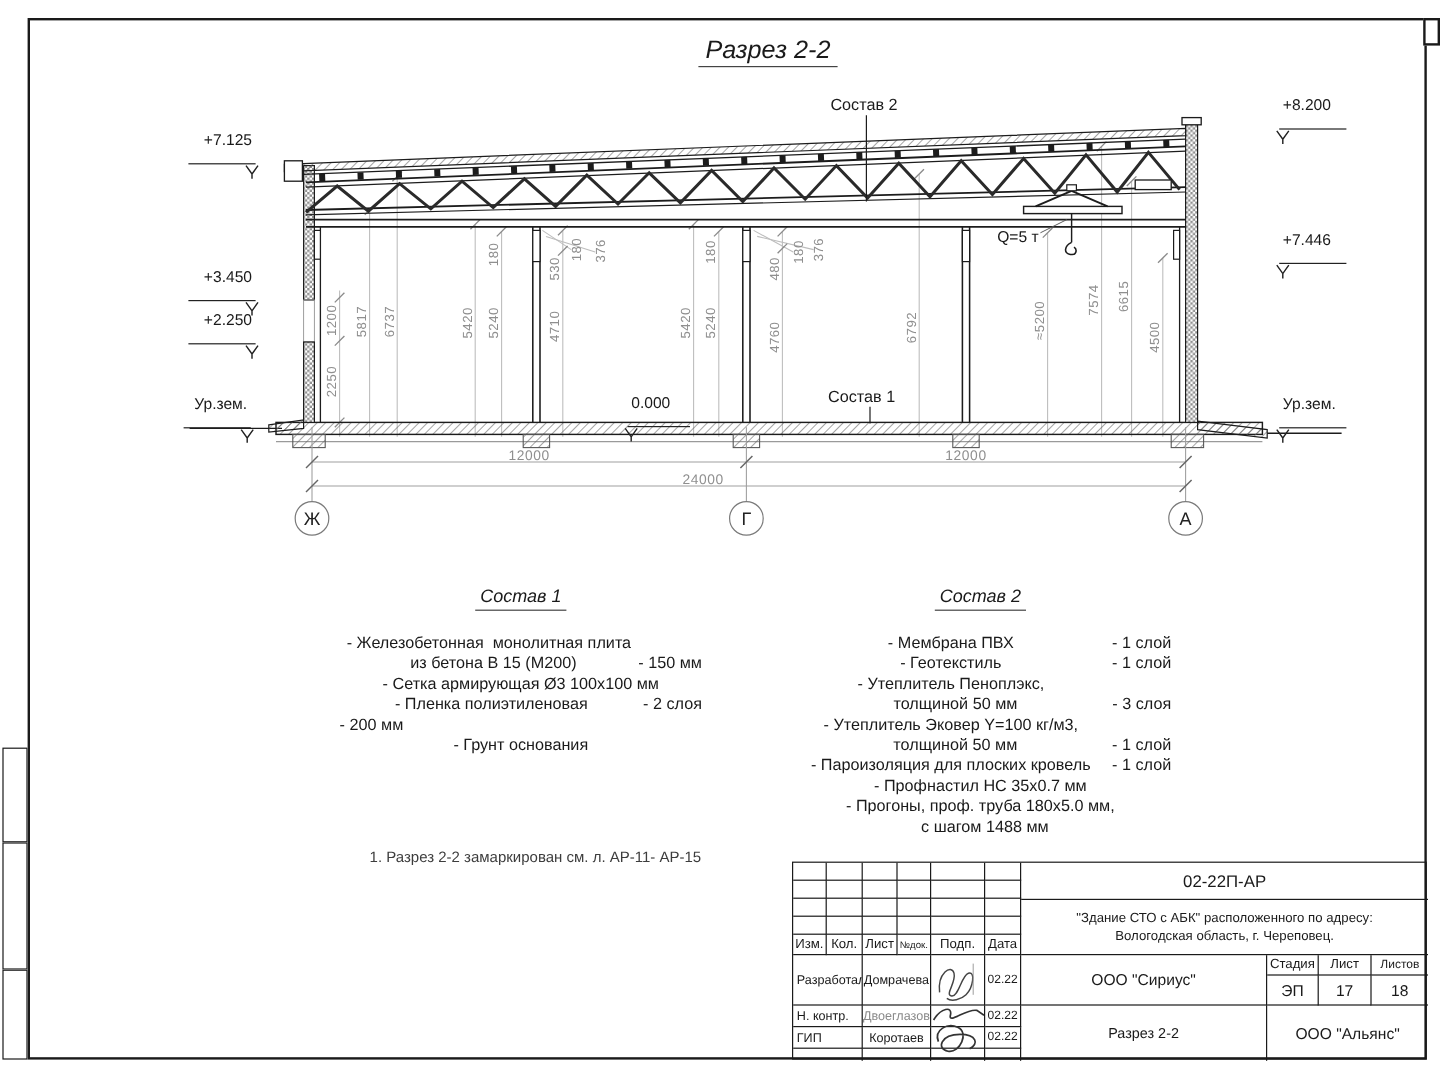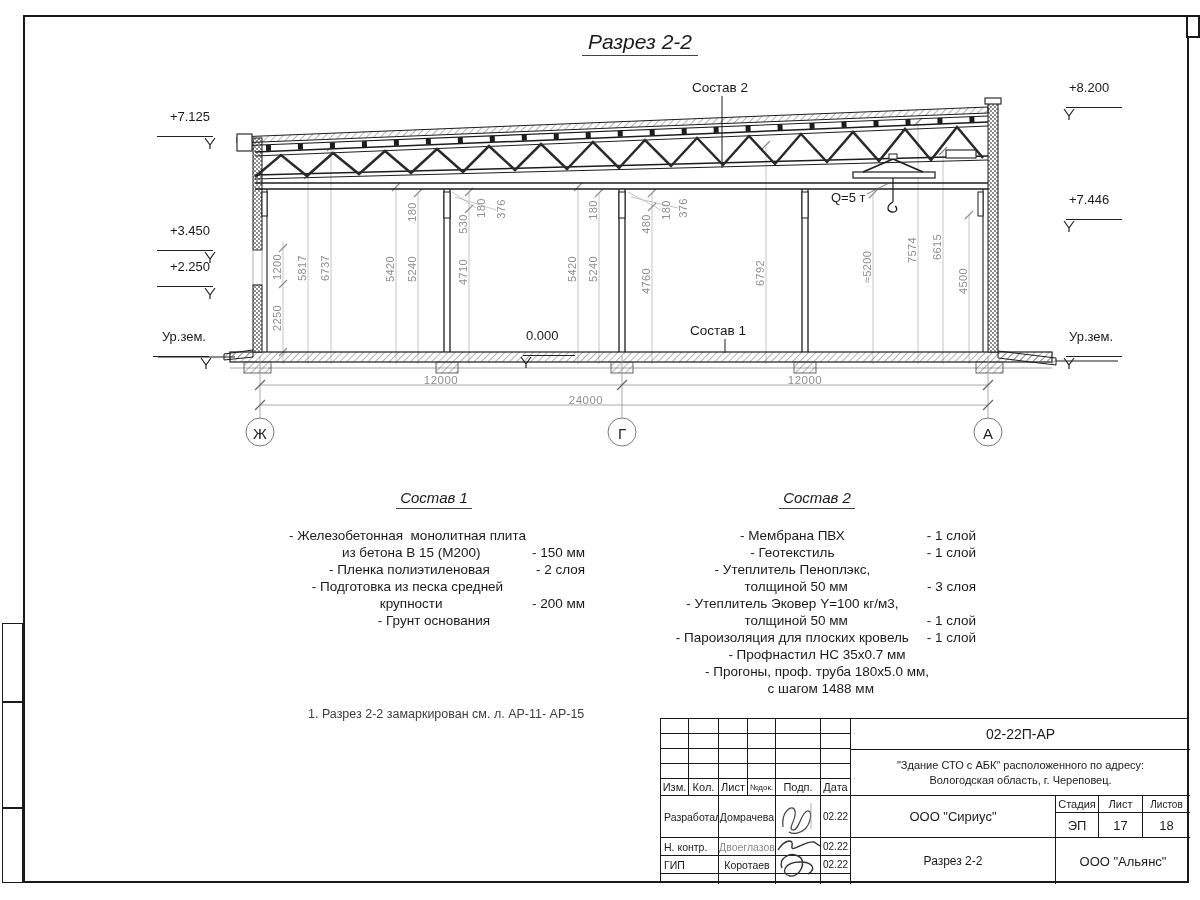--- a/index.html
+++ b/index.html
@@ -292,26 +292,28 @@
 <span class="axis-letter" style="left:988px;top:433px;">А</span>
 
 <div class="sostav" style="left:283px;top:489px;width:302px;">
   <div class="sostav-title"><span>Состав 1</span></div>
   <div class="sostav-item">
       <span class="item-text">- Железобетонная  монолитная плита
   из бетона В 15 (М200)</span>
       <span class="item-val">- 150 мм</span>
     </div>
   <div class="sostav-item">
+      <span class="item-text">- Сетка армирующая Ø3 100х100 мм</span>
+      <span class="item-val"></span>
+    </div>
+  <div class="sostav-item">
       <span class="item-text">- Пленка полиэтиленовая</span>
       <span class="item-val">-  2 слоя</span>
     </div>
   <div class="sostav-item">
-      <span class="item-text">- Подготовка из песка средней
-  крупности</span>
       <span class="item-val">- 200 мм</span>
     </div>
   <div class="sostav-item">
       <span class="item-text">- Грунт основания</span>
       <span class="item-val"></span>
     </div>
 </div>
 
 <div class="sostav" style="left:658px;top:489px;width:318px;">
   <div class="sostav-title"><span>Состав 2</span></div>

